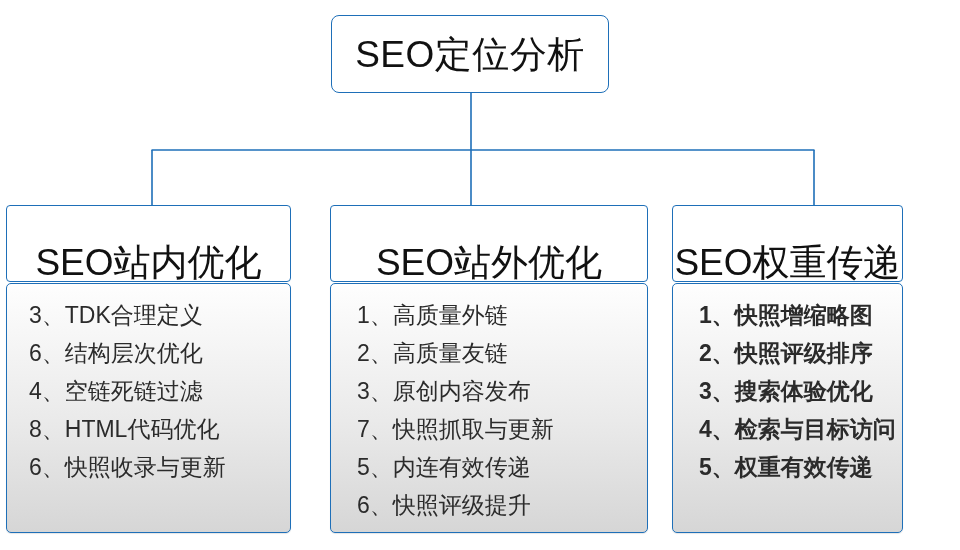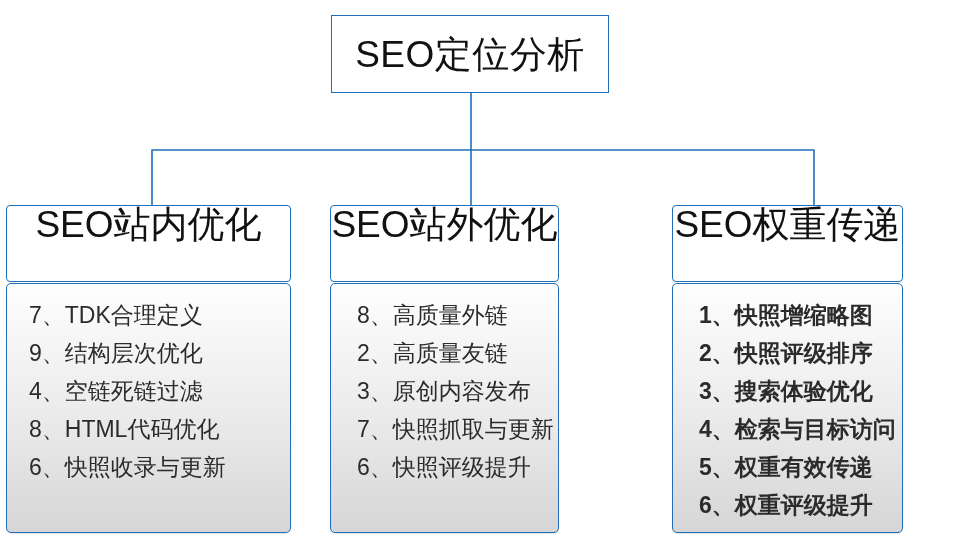--- a/index.html
+++ b/index.html
@@ -31,21 +31,21 @@
 
   
   .node-root {
     position: absolute;
     left: 331px;
     top: 15px;
     width: 278px;
     height: 78px;
     box-sizing: border-box;
     border: 1.6px solid #1e6fb8;
-    border-radius: 0;
+    border-radius: 8px;
     background: #ffffff;
     display: flex;
     align-items: center;
     justify-content: center;
   }
   .node-root .root-title {
     font-size: 37px;
     color: #111111;
     letter-spacing: 0.5px;
     line-height: 1;
@@ -57,21 +57,21 @@
     position: absolute;
     top: 205px;
   }
   .branch-header {
     box-sizing: border-box;
     height: 77px;
     border: 1.6px solid #1e6fb8;
     border-radius: 4px;
     background: #ffffff;
     display: flex;
-    align-items: flex-start;
+    align-items: flex-end;
     justify-content: center;
   }
   .branch-header .header-title {
     font-size: 37px;
     color: #111111;
     line-height: 1;
     white-space: nowrap;
   }
   .branch-body {
     box-sizing: border-box;
@@ -90,21 +90,21 @@
     font-size: 23px;
     color: #2b2b2b;
     line-height: 38px;
     height: 38px;
     white-space: nowrap;
     padding-left: 26px;
   }
 
   
   #branch-0 { left: 6px;   width: 285px; }
-  #branch-1 { left: 330px; width: 229px; }
+  #branch-1 { left: 330px; width: 318px; }
   #branch-2 { left: 672px; width: 231px; }
 
   #branch-0 .branch-item { padding-left: 22px; }
   #branch-1 .branch-item { padding-left: 26px; }
   #branch-2 .branch-item { padding-left: 26px; font-weight: bold; }
 </style>
 </head>
 <body>
 
 <div id="canvas">
@@ -124,48 +124,48 @@
 
   <div class="node-root">
     <span class="root-title">SEO定位分析</span>
   </div>
 
   <div class="branch" id="branch-0">
     <div class="branch-header">
       <span class="header-title">SEO站内优化</span>
     </div>
     <div class="branch-body">
-      <div class="branch-item">7、TDK合理定义</div>
-      <div class="branch-item">9、结构层次优化</div>
+      <div class="branch-item">3、TDK合理定义</div>
+      <div class="branch-item">6、结构层次优化</div>
       <div class="branch-item">4、空链死链过滤</div>
       <div class="branch-item">8、HTML代码优化</div>
       <div class="branch-item">6、快照收录与更新</div>
     </div>
   </div>
 
   <div class="branch" id="branch-1">
     <div class="branch-header">
       <span class="header-title">SEO站外优化</span>
     </div>
     <div class="branch-body">
-      <div class="branch-item">8、高质量外链</div>
+      <div class="branch-item">1、高质量外链</div>
       <div class="branch-item">2、高质量友链</div>
       <div class="branch-item">3、原创内容发布</div>
       <div class="branch-item">7、快照抓取与更新</div>
+      <div class="branch-item">5、内连有效传递</div>
       <div class="branch-item">6、快照评级提升</div>
     </div>
   </div>
 
   <div class="branch" id="branch-2">
     <div class="branch-header">
       <span class="header-title">SEO权重传递</span>
     </div>
     <div class="branch-body">
       <div class="branch-item">1、快照增缩略图</div>
       <div class="branch-item">2、快照评级排序</div>
       <div class="branch-item">3、搜索体验优化</div>
       <div class="branch-item">4、检索与目标访问</div>
       <div class="branch-item">5、权重有效传递</div>
-      <div class="branch-item">6、权重评级提升</div>
     </div>
   </div>
 
 </div>
 
 </body></html>

